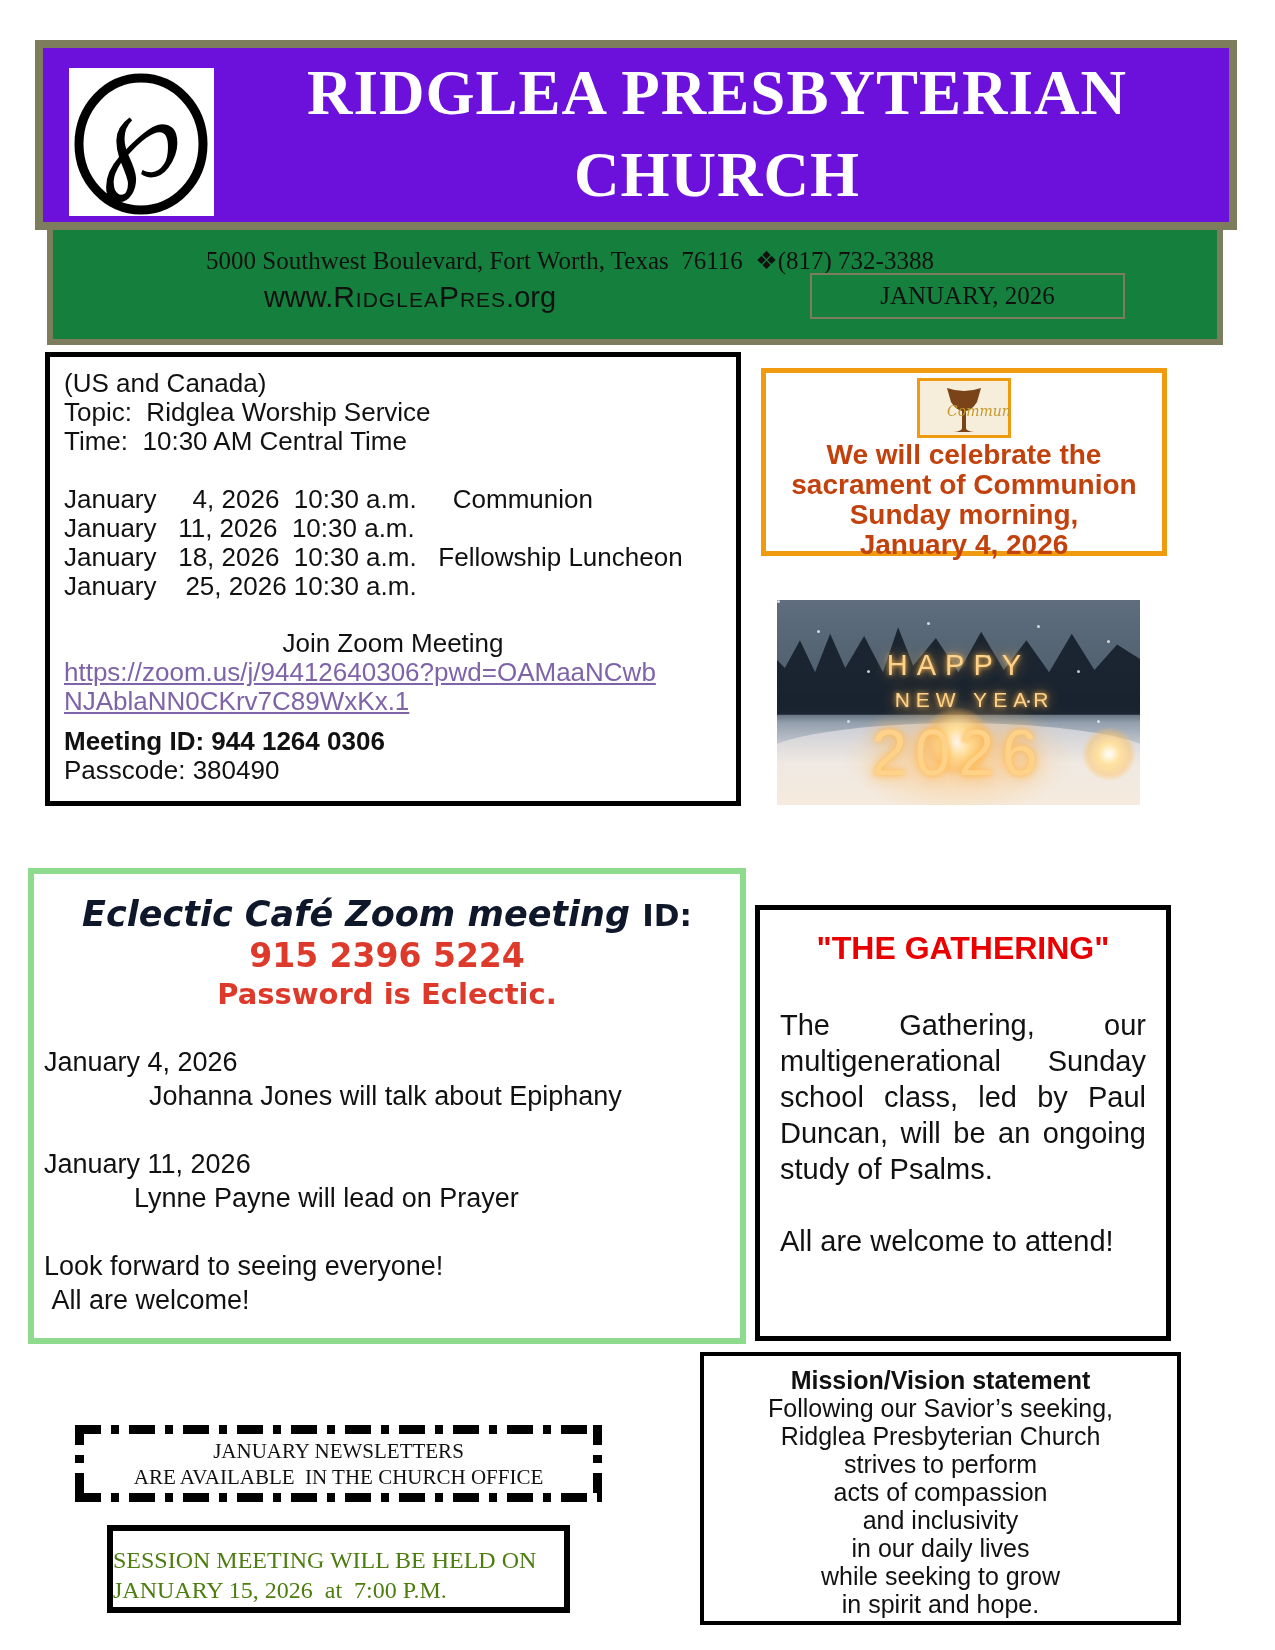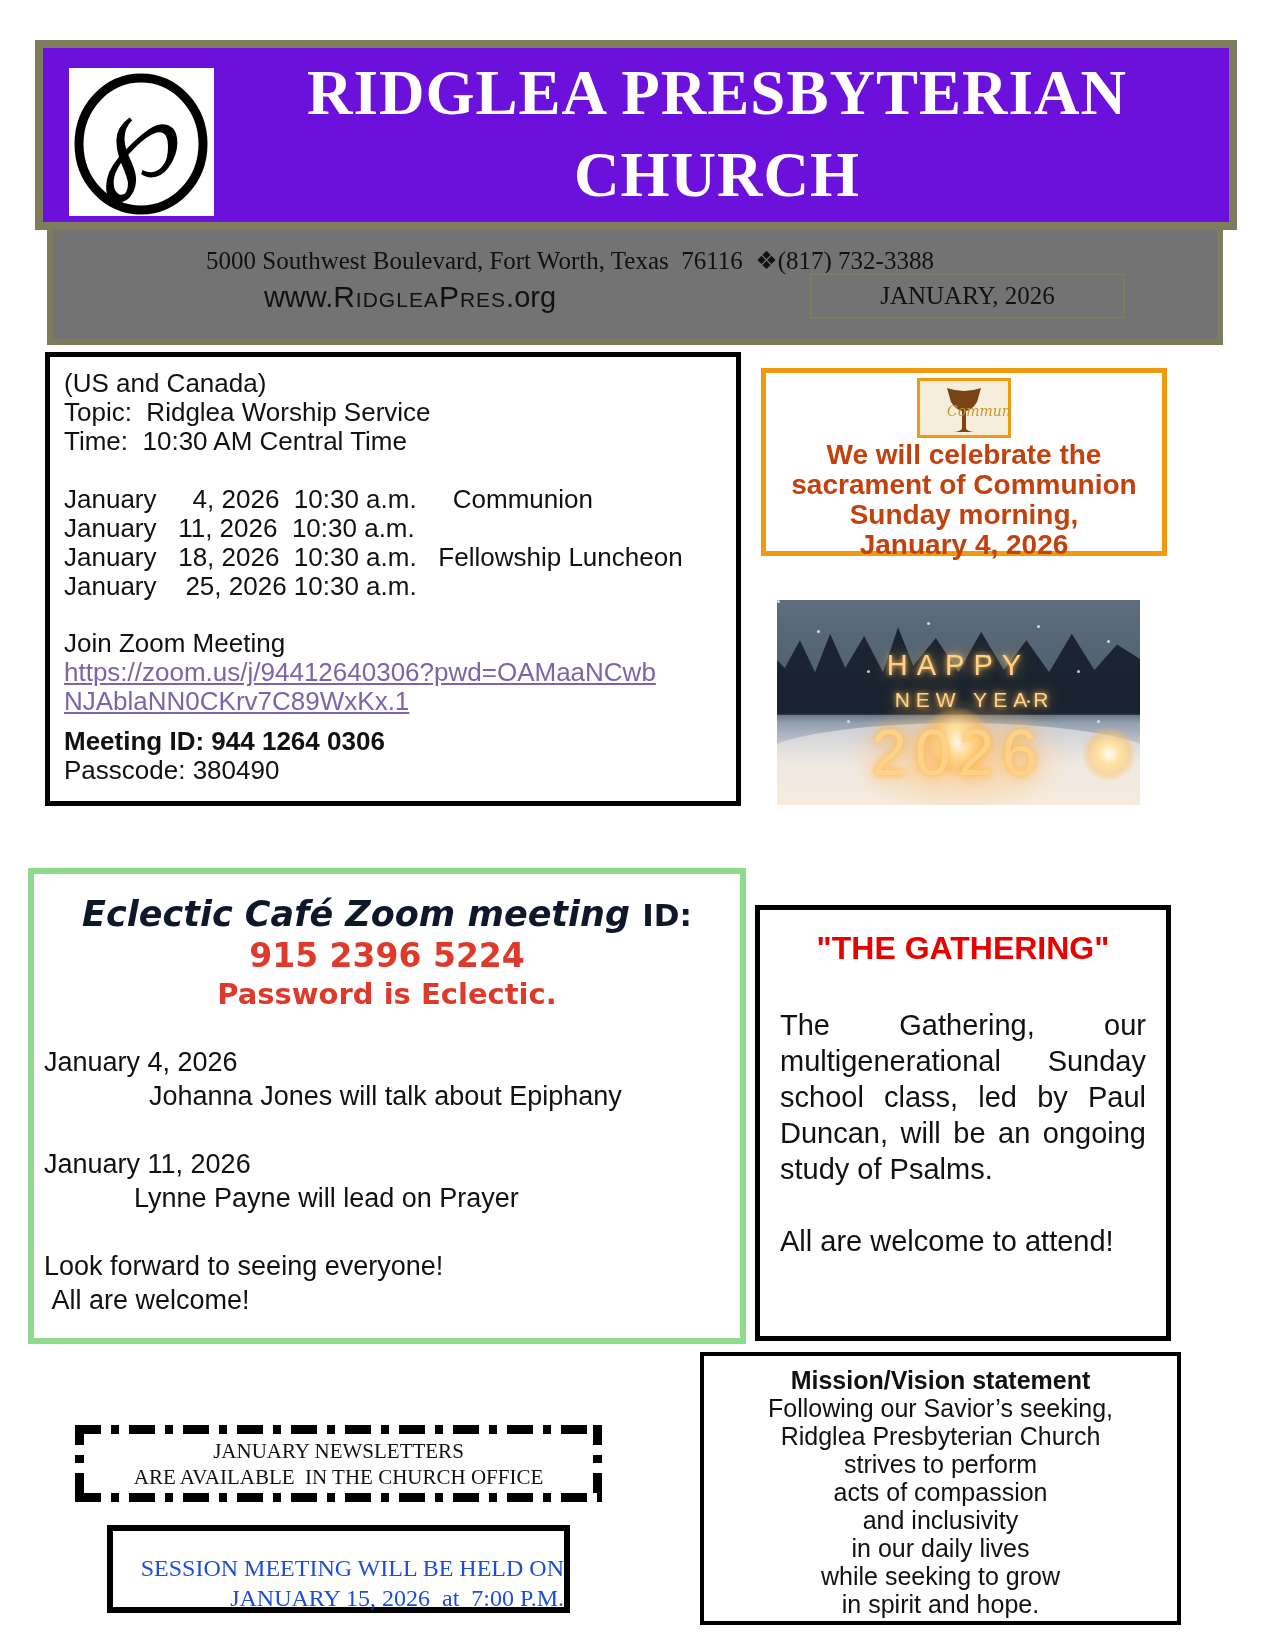--- a/index.html
+++ b/index.html
@@ -7,35 +7,35 @@
   .page { position:relative; width:1275px; height:1650px; background:#fff; overflow:hidden; }
   .abs { position:absolute; }
 
   
   .banner { left:35px; top:40px; width:1202px; height:190px; background:#6C10DB; border:8px solid #7D7D5E; }
   .logo-box { position:absolute; left:26px; top:20px; width:145px; height:148px; background:#ffffff; }
   .banner-title { position:absolute; left:170px; right:8px; top:4px; text-align:center; color:#ffffff;
     font-family:"Liberation Serif", serif; font-weight:bold; font-size:63px; line-height:82px; letter-spacing:1px; }
 
   
-  .addr { left:47px; top:230px; width:1176px; height:115px; background:#737373;
+  .addr { left:47px; top:230px; width:1176px; height:115px; background:#15803d;
     border-left:6px solid #7D7D5E; border-right:6px solid #7D7D5E; border-bottom:6px solid #7D7D5E; }
   .addr-l1 { position:absolute; top:16px; left:0; right:130px; text-align:center;
     font-family:"Liberation Serif", serif; font-size:25px; color:#111; white-space:pre-wrap; }
   .addr-l2 { position:absolute; top:50px; left:0; right:450px; text-align:center; color:#111; }
   .www-prefix, .www-suffix { font-size:29px; }
   .www-name { font-size:30px; font-weight:normal; font-variant:small-caps; letter-spacing:1px; }
   .datebox { position:absolute; left:757px; top:43px; width:315px; height:46px; border:2px solid #7D7D5E;
     font-family:"Liberation Serif", serif; font-size:25px; line-height:42px; text-align:center; color:#111; }
 
   
   .zoombox { left:45px; top:352px; width:696px; height:454px; border:5px solid #000; padding:12px 14px;
     font-size:26px; line-height:29px; color:#111; }
   .tline { min-height:29px; white-space:pre-wrap; }
-  .join-label { margin-top:28px; min-height:29px; }
+  .join-label { margin-top:28px; min-height:29px;text-align:center; }
   .zoom-link { display:block; color:#7E63A8; text-decoration:underline; word-break:break-all; width:600px; }
   .meeting-id { margin-top:11px; min-height:29px;font-weight:bold; }
 
   
   .commbox { left:761px; top:368px; width:406px; height:188px; border:5px solid #F09A10; text-align:center; }
   .comm-img { width:94px; height:60px; margin:5px auto 2px auto; display:block; }
   .comm-line { font-weight:bold; font-size:28px; line-height:30px; color:#c2410c; }
 
   
   .hny { left:777px; top:600px; width:363px; height:205px; overflow:hidden;
@@ -89,22 +89,22 @@
       repeating-linear-gradient(90deg,#000 0 26px,transparent 26px 36px,#000 36px 44px,transparent 44px 54px),
       repeating-linear-gradient(90deg,#000 0 26px,transparent 26px 36px,#000 36px 44px,transparent 44px 54px),
       repeating-linear-gradient(180deg,#000 0 20px,transparent 20px 30px,#000 30px 38px,transparent 38px 48px),
       repeating-linear-gradient(180deg,#000 0 20px,transparent 20px 30px,#000 30px 38px,transparent 38px 48px);
     background-size:100% 9px, 100% 9px, 9px 100%, 9px 100%;
     background-position:left top, left bottom, left top, right top;
     background-repeat:no-repeat; }
   .nline { white-space:pre-wrap; }
 
   
-  .sessionbox { left:107px; top:1525px; width:463px; height:88px; border:6px solid #000; padding-top:22px;
-    text-align:right; font-family:"Liberation Serif", serif; font-size:24px; line-height:30px; color:#1d4ed8; }
+  .sessionbox { left:107px; top:1525px; width:463px; height:88px; border:6px solid #000; padding-top:14px;
+    text-align:left; font-family:"Liberation Serif", serif; font-size:24px; line-height:30px; color:#4d7c0f; }
 </style>
 </head>
 <body>
 
 <div class="page">
 
   <div class="abs banner">
     <div class="logo-box">
       <svg width="145" height="148" viewBox="0 0 145 148">
         <ellipse cx="72" cy="76" rx="62" ry="66" fill="none" stroke="#000" stroke-width="9"></ellipse>

